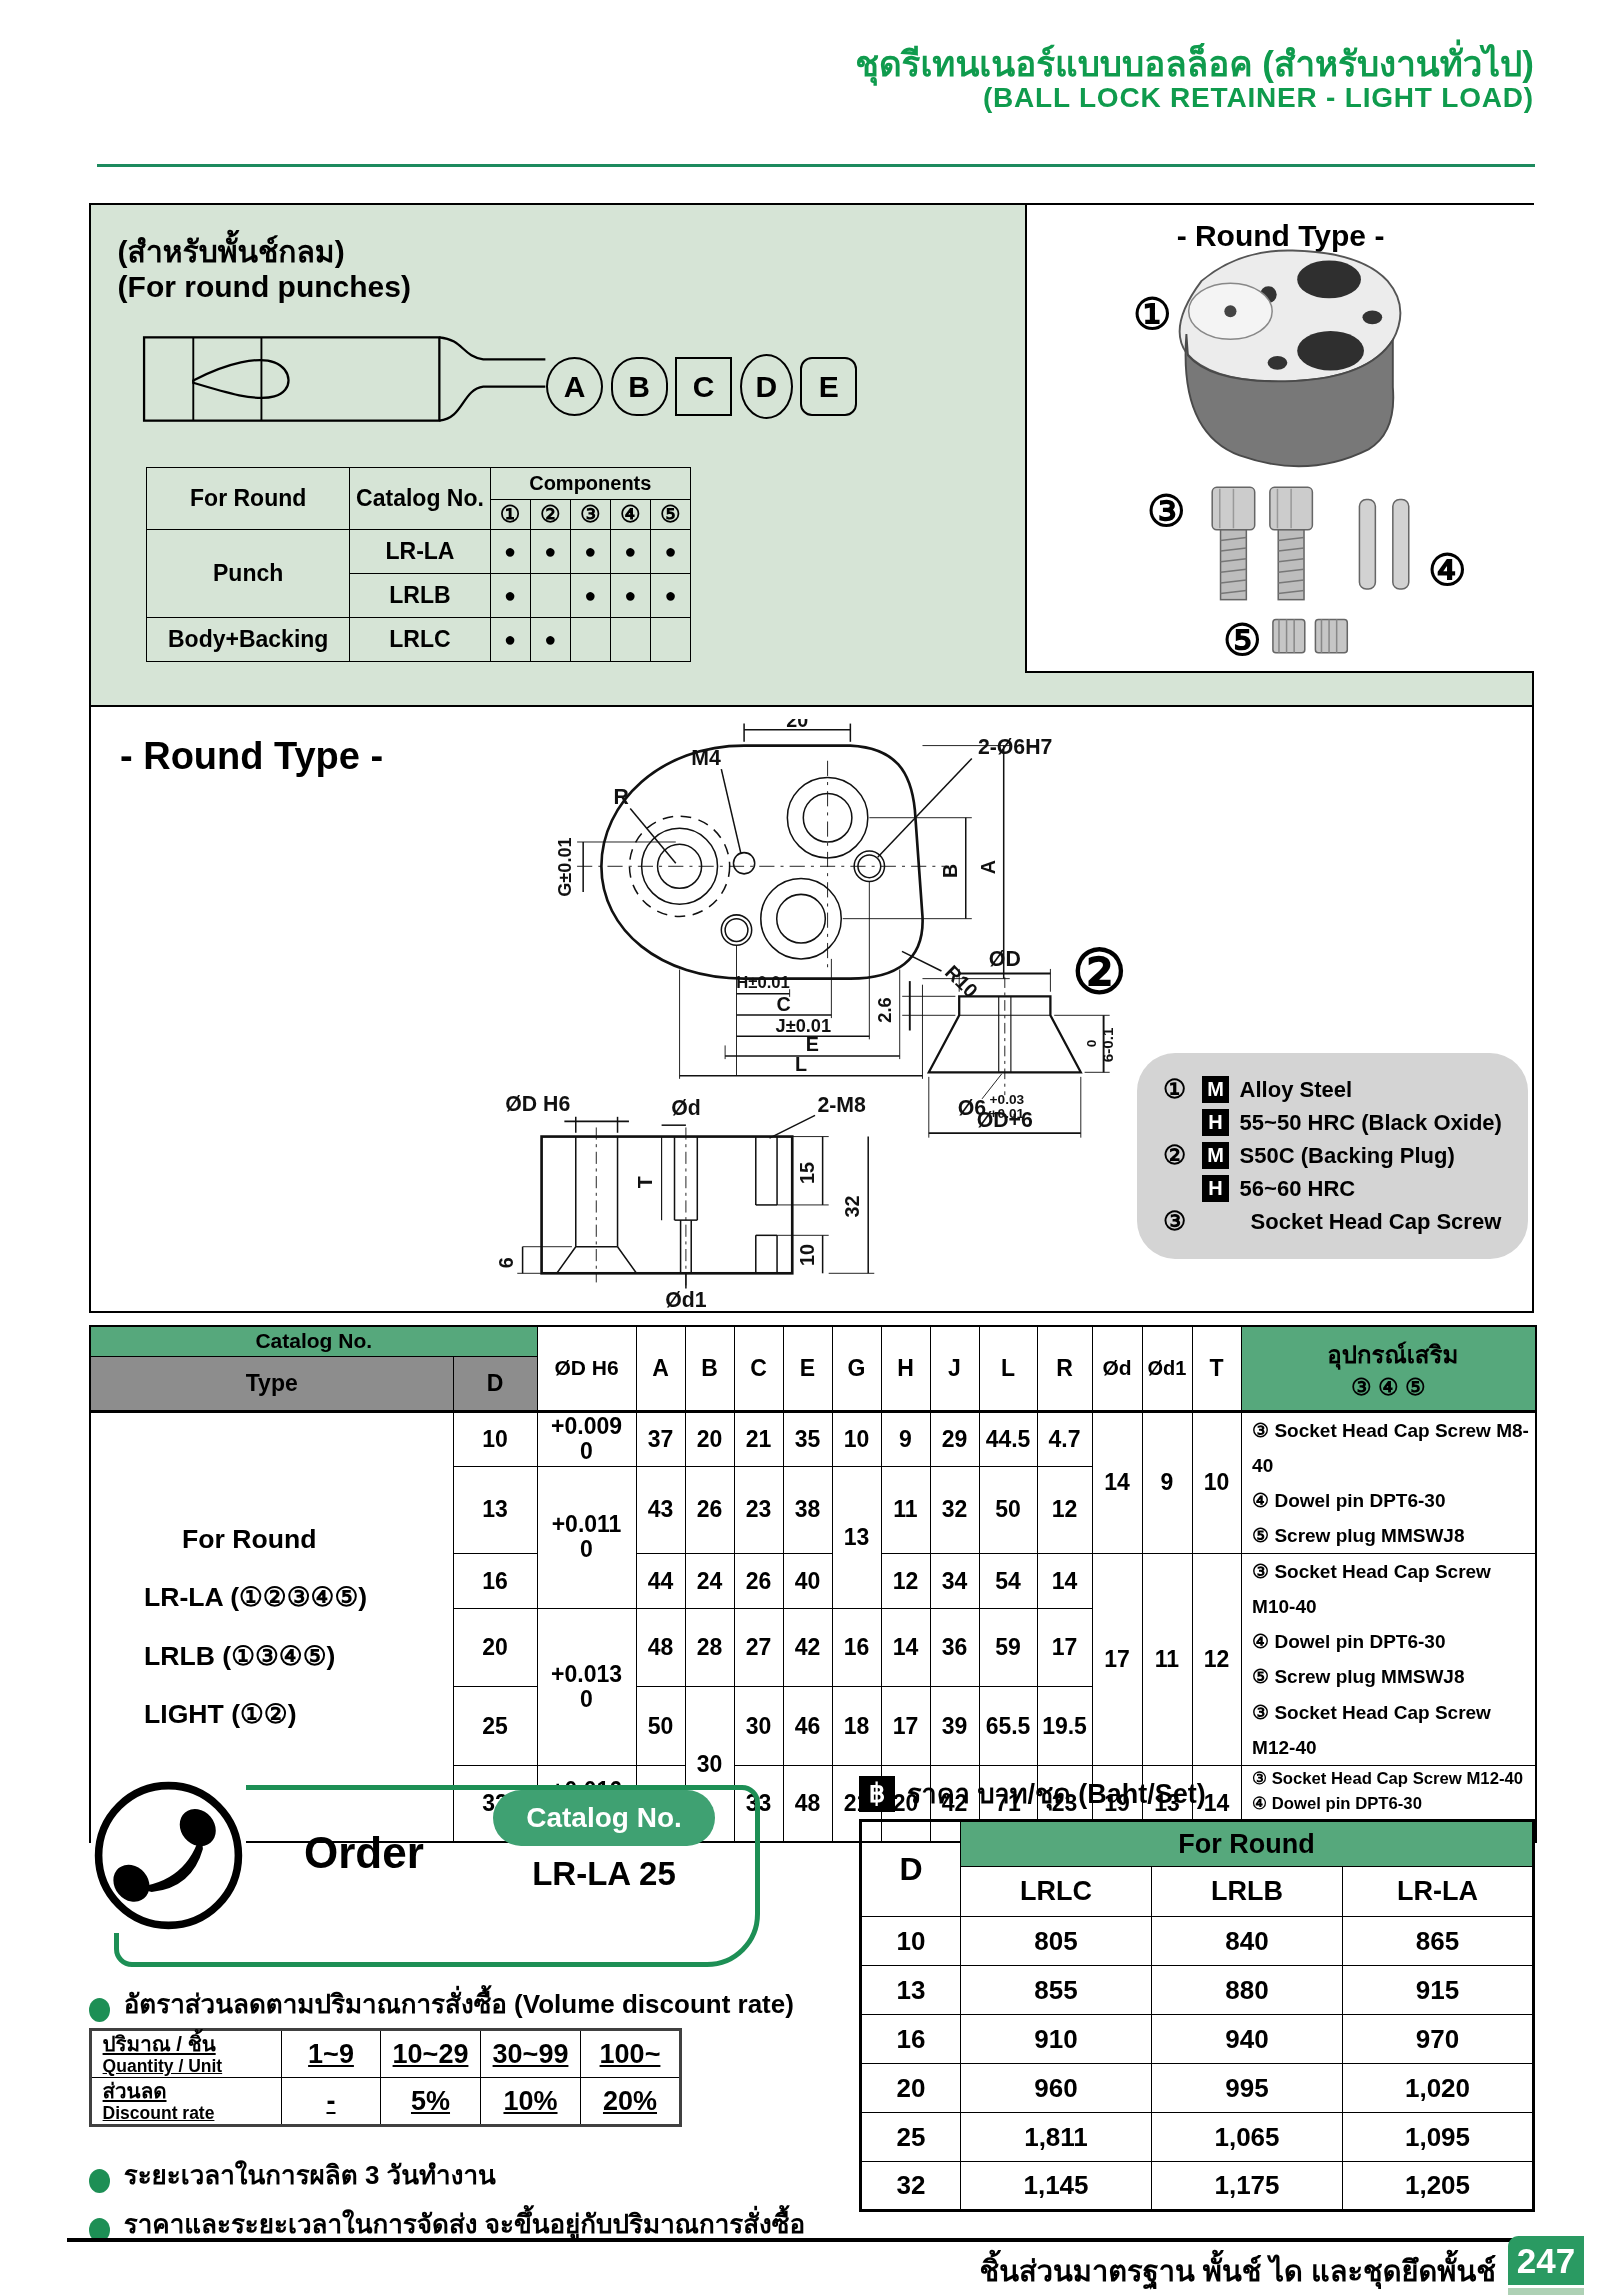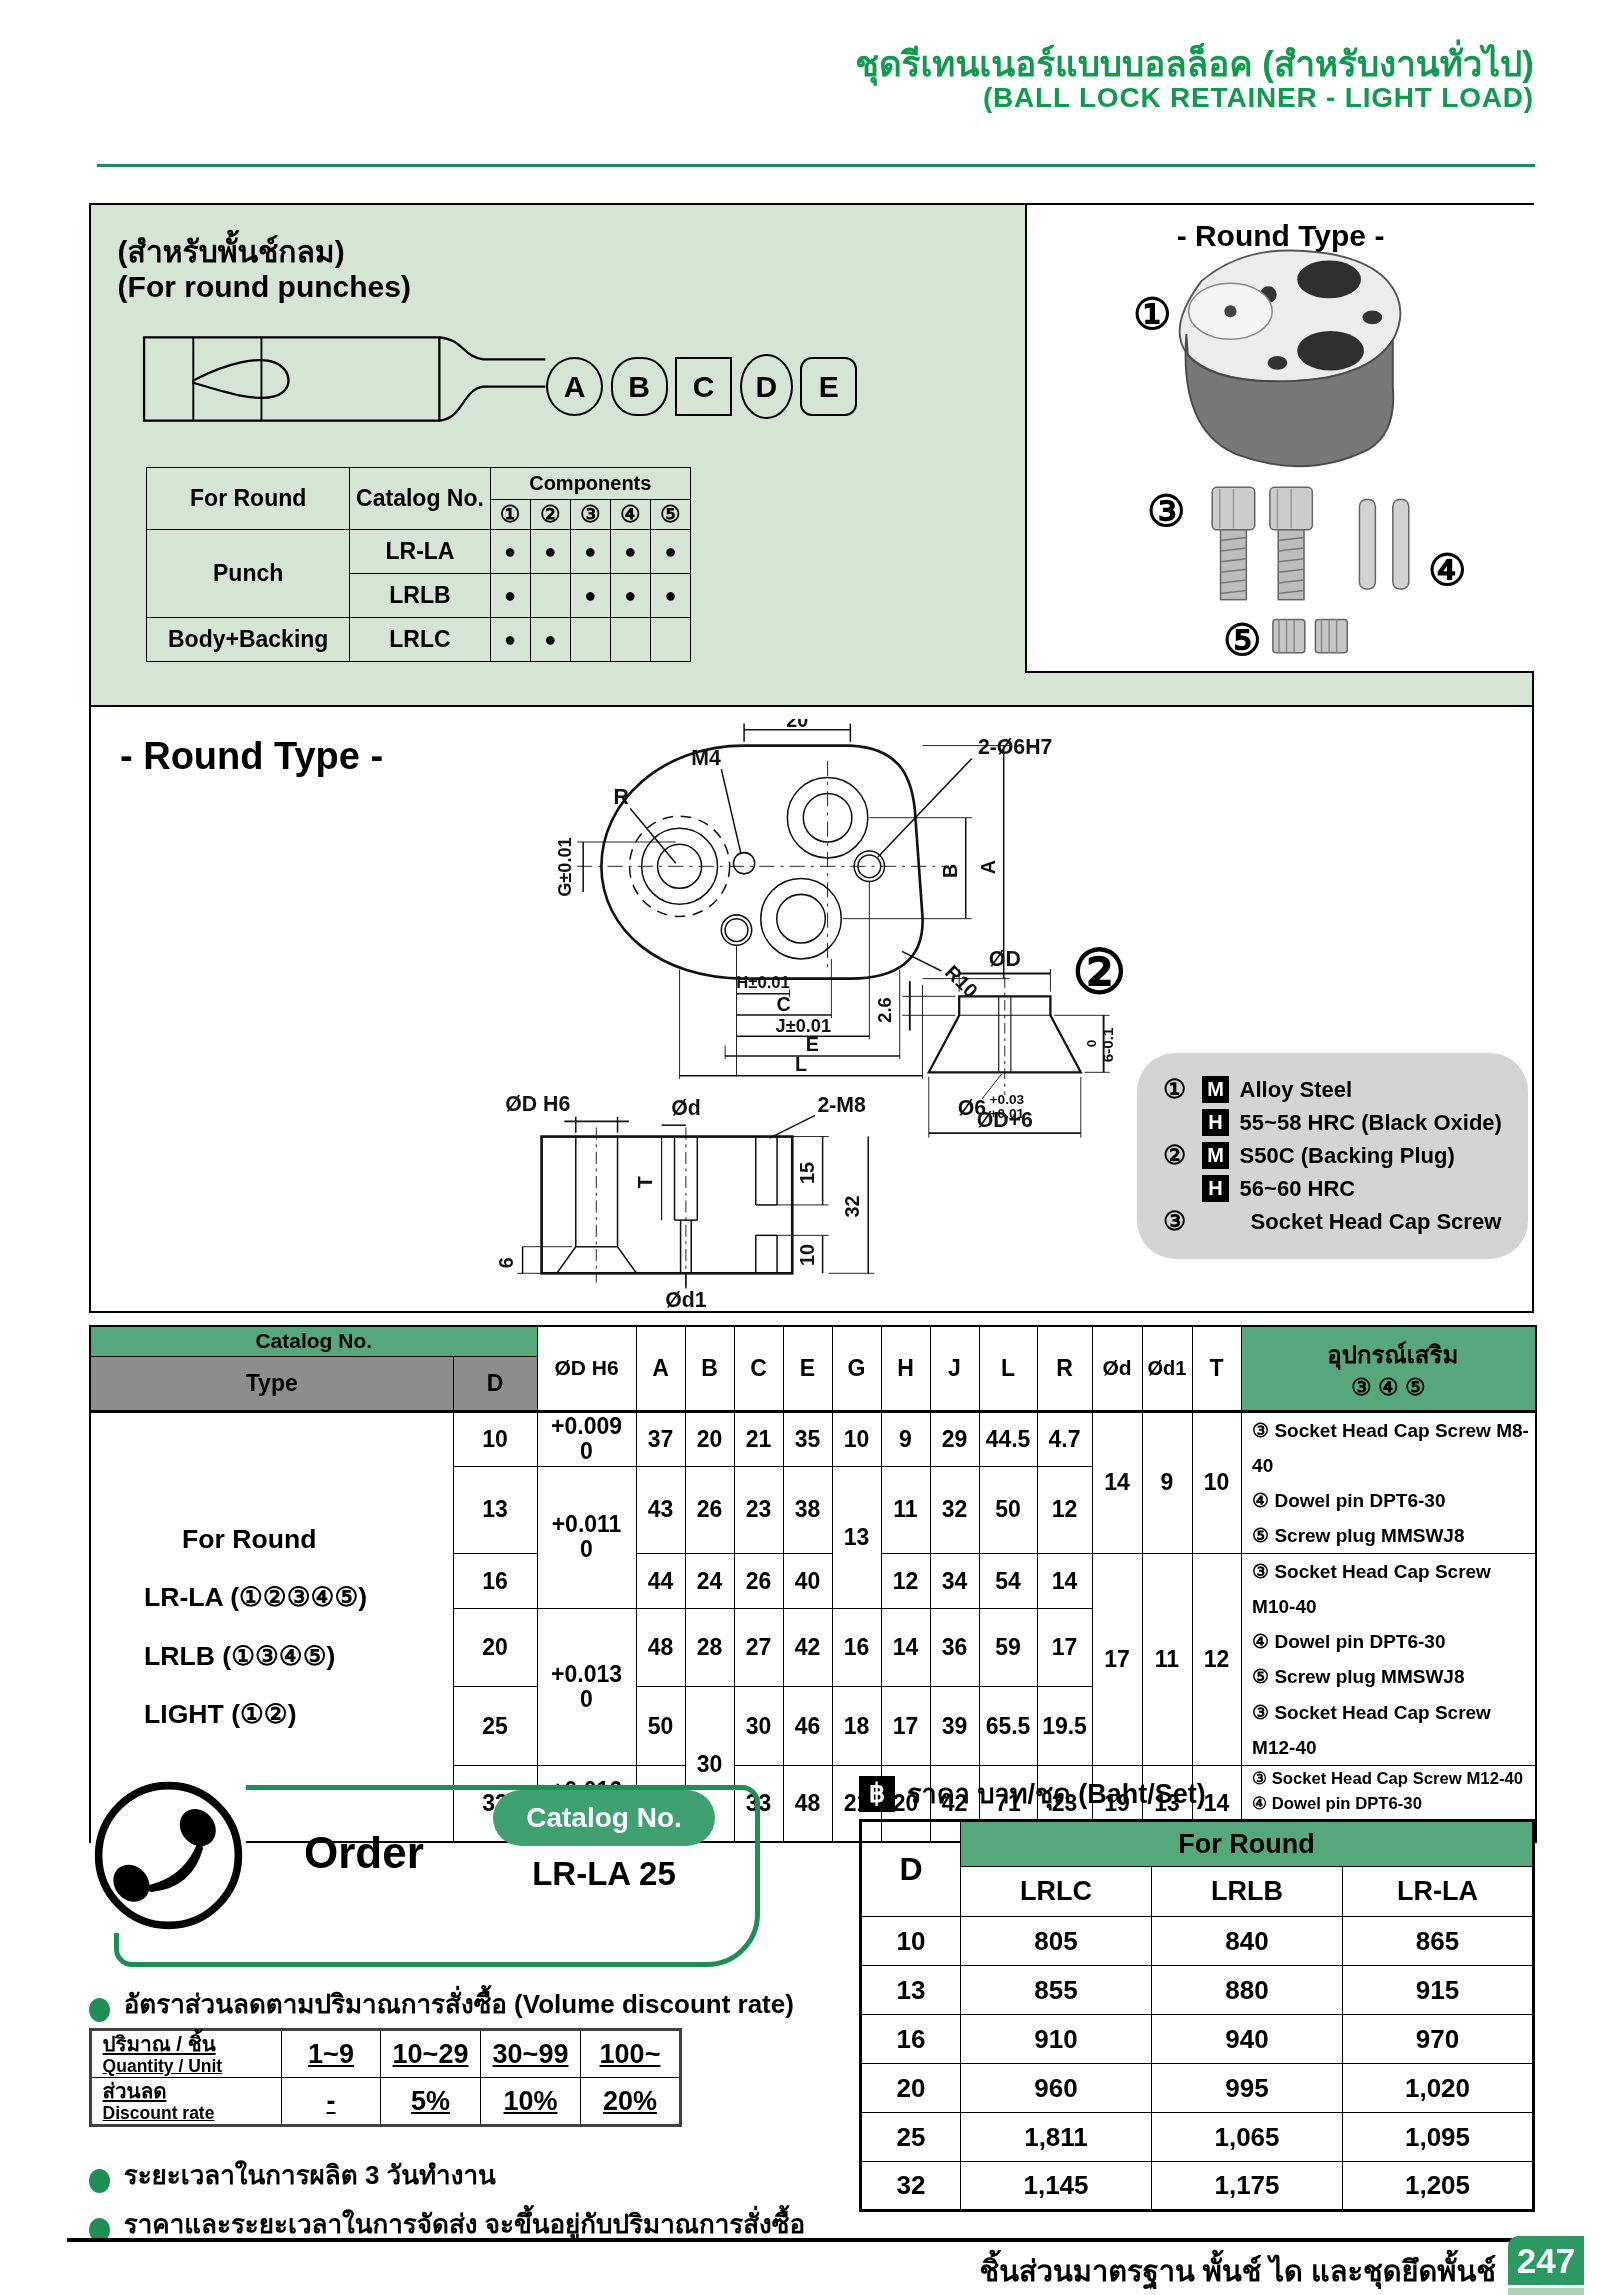--- a/index.html
+++ b/index.html
@@ -412,21 +412,21 @@
 
       <div class="abs matbox">
         <div class="matrow">
           <span class="matnum">①</span>
           <span class="matbadge">M</span>
           <span class="mattext">Alloy Steel</span>
         </div>
         <div class="matrow">
           <span class="matnum"></span>
           <span class="matbadge">H</span>
-          <span class="mattext">55~58 HRC (Black Oxide)</span>
+          <span class="mattext">55~50 HRC (Black Oxide)</span>
         </div>
         <div class="matrow">
           <span class="matnum">②</span>
           <span class="matbadge">M</span>
           <span class="mattext">S50C (Backing Plug)</span>
         </div>
         <div class="matrow">
           <span class="matnum"></span>
           <span class="matbadge">H</span>
           <span class="mattext">56~60 HRC</span>

